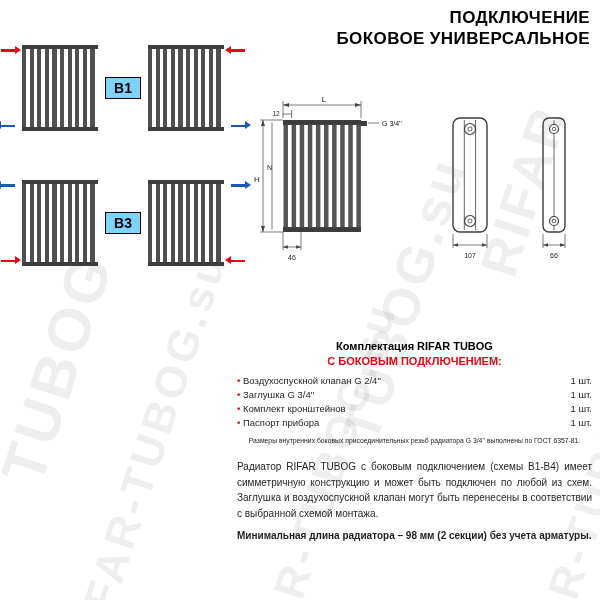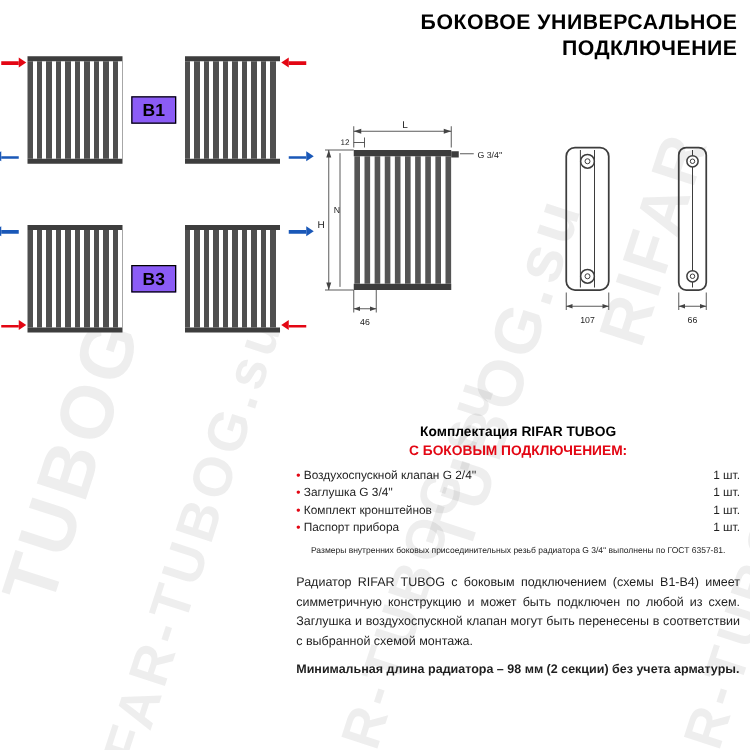--- a/index.html
+++ b/index.html
@@ -24,21 +24,21 @@
 
   
   .schemes{position:absolute;left:22px;top:45px;width:202px;}
   .scheme-row{display:flex;justify-content:space-between;align-items:center;width:202px;}
   .mb1{margin-bottom:49px;} .mb2{margin-bottom:41px;} .mb3{margin-bottom:39px;}
   .rad-wrap{position:relative;width:76px;height:86px;}
   .radiator{width:100%;height:100%;box-sizing:border-box;
             border-top:4px solid #3d3d3d;border-bottom:4px solid #3d3d3d;
             background:repeating-linear-gradient(90deg,#4f4f4f 0px,#4f4f4f 4.2px,#ffffff 4.2px,#ffffff 7.6px);}
   .scheme-label{border:1.6px solid #000;padding:2px 8px;font-weight:bold;font-size:14px;
-                background:#8b5cf6;z-index:2;color:#000;}
+                background:#7dd3fc;z-index:2;color:#000;}
   .arrow{position:absolute;width:14px;height:2.5px;background:currentColor;}
   .arrow.red{color:#e30613;} .arrow.blue{color:#1a58b8;}
   .arrow::after{content:"";position:absolute;top:50%;margin-top:-4.5px;width:0;height:0;
                 border-top:4.5px solid transparent;border-bottom:4.5px solid transparent;}
   .arrow.right::after{left:100%;border-left:6.5px solid currentColor;}
   .arrow.left::after{right:100%;border-right:6.5px solid currentColor;}
   .pos-tl{top:4px;left:-21px;} .pos-bl{bottom:4px;left:-21px;}
   .pos-tr{top:4px;right:-21px;} .pos-br{bottom:4px;right:-21px;}
 
   
@@ -68,22 +68,22 @@
   <span class="wm wm1">TUBOG</span>
   <span class="wm wm2">RIFAR-TUBOG.su</span>
   <span class="wm wm3">RIFAR-TUBOG.su</span>
   <span class="wm wm4">TUBOG.su</span>
   <span class="wm wm5">RIFAR</span>
   <span class="wm wm6">RIFAR-TUBOG</span>
 
   <div class="layer">
 
     <div class="title">
+      <div>ПОДКЛЮЧЕНИЕ</div>
       <div>БОКОВОЕ УНИВЕРСАЛЬНОЕ</div>
-      <div>ПОДКЛЮЧЕНИЕ</div>
     </div>
 
     <div class="schemes">
 
       <div class="scheme-row mb1">
         <div class="rad-wrap">
           <div class="radiator"></div>
           <span class="arrow red right pos-tl"></span>
           <span class="arrow blue left pos-bl"></span>
         </div>

